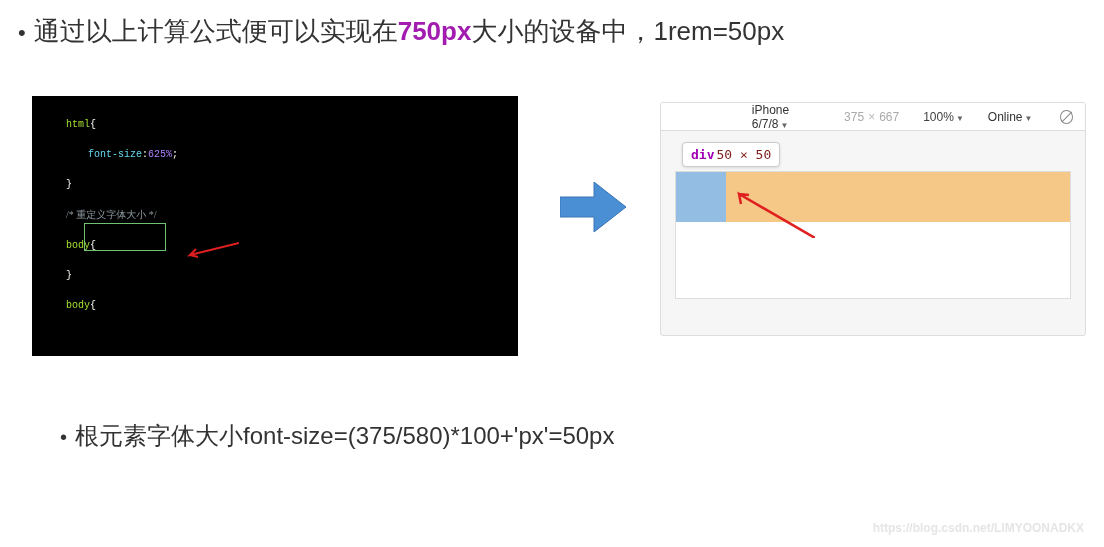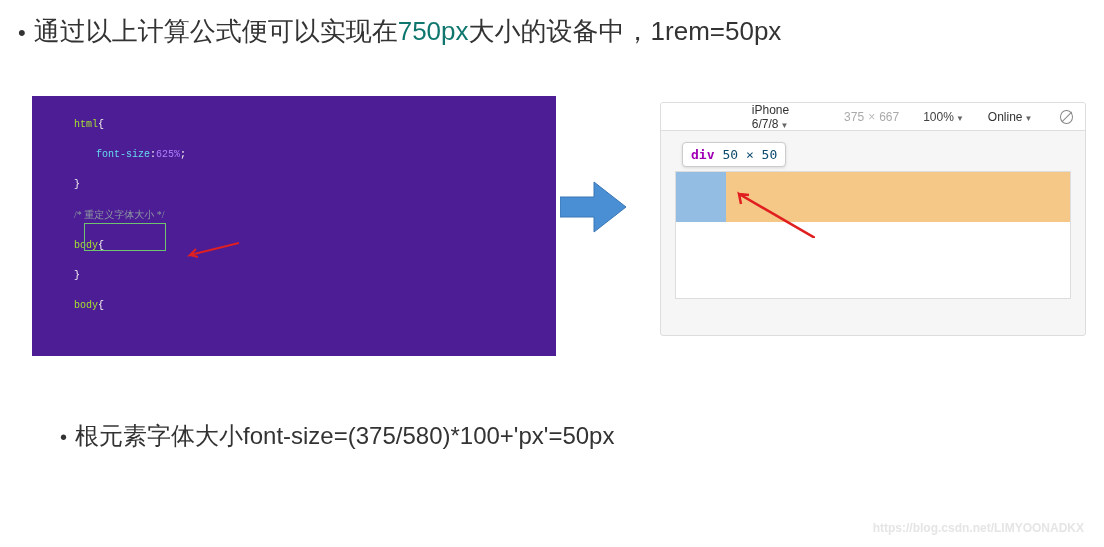--- a/index.html
+++ b/index.html
@@ -17,32 +17,32 @@
       left: 18px;
       font-size: 26px;
       color: #333;
       display: flex;
       align-items: baseline;
     }
     .bullet-main .dot {
       font-size: 22px;
       margin-right: 8px;
     }
-    .bullet-main .red { color: #0f766e; font-weight: normal; }
+    .bullet-main .red { color: #a21caf; font-weight: bold; }
     .code-panel {
       position: absolute;
       top: 96px;
       left: 32px;
-      width: 524px;
+      width: 486px;
       height: 260px;
-      background: #4c1d95;
+      background: #000000;
       font-family: Consolas, "Courier New", monospace;
       font-size: 10px;
       line-height: 15px;
-      padding: 6px 8px;
+      padding: 6px 0;
       color: #eee;
       white-space: pre;
       overflow: hidden;
     }
     .code-panel .indent1 { padding-left: 34px; }
     .code-panel .indent2 { padding-left: 56px; }
     .c-sel { color: #a6e22e; }
     .c-brace { color: #f8f8f2; }
     .c-prop { color: #66d9ef; }
     .c-val { color: #ae81ff; }
@@ -138,21 +138,21 @@
       background: #fff;
       border: 1px solid #ccc;
       border-radius: 4px;
       padding: 4px 8px;
       font-size: 13px;
       color: #333;
       box-shadow: 0 1px 3px rgba(0,0,0,.12);
       font-family: Consolas, monospace;
     }
     .tooltip .tag { color: #a200b6; font-weight: bold; }
-    .tooltip .dims { color: #0c4a6e; margin-left: 8px; }
+    .tooltip .dims { color: #7f1d1d; margin-left: 2px; }
     .red-arrow-vp {
       position: absolute;
       left: 735px;
       top: 190px;
       width: 80px;
       height: 48px;
     }
     .red-arrow-vp svg { width: 100%; height: 100%; }
     .bullet-sub {
       position: absolute;

